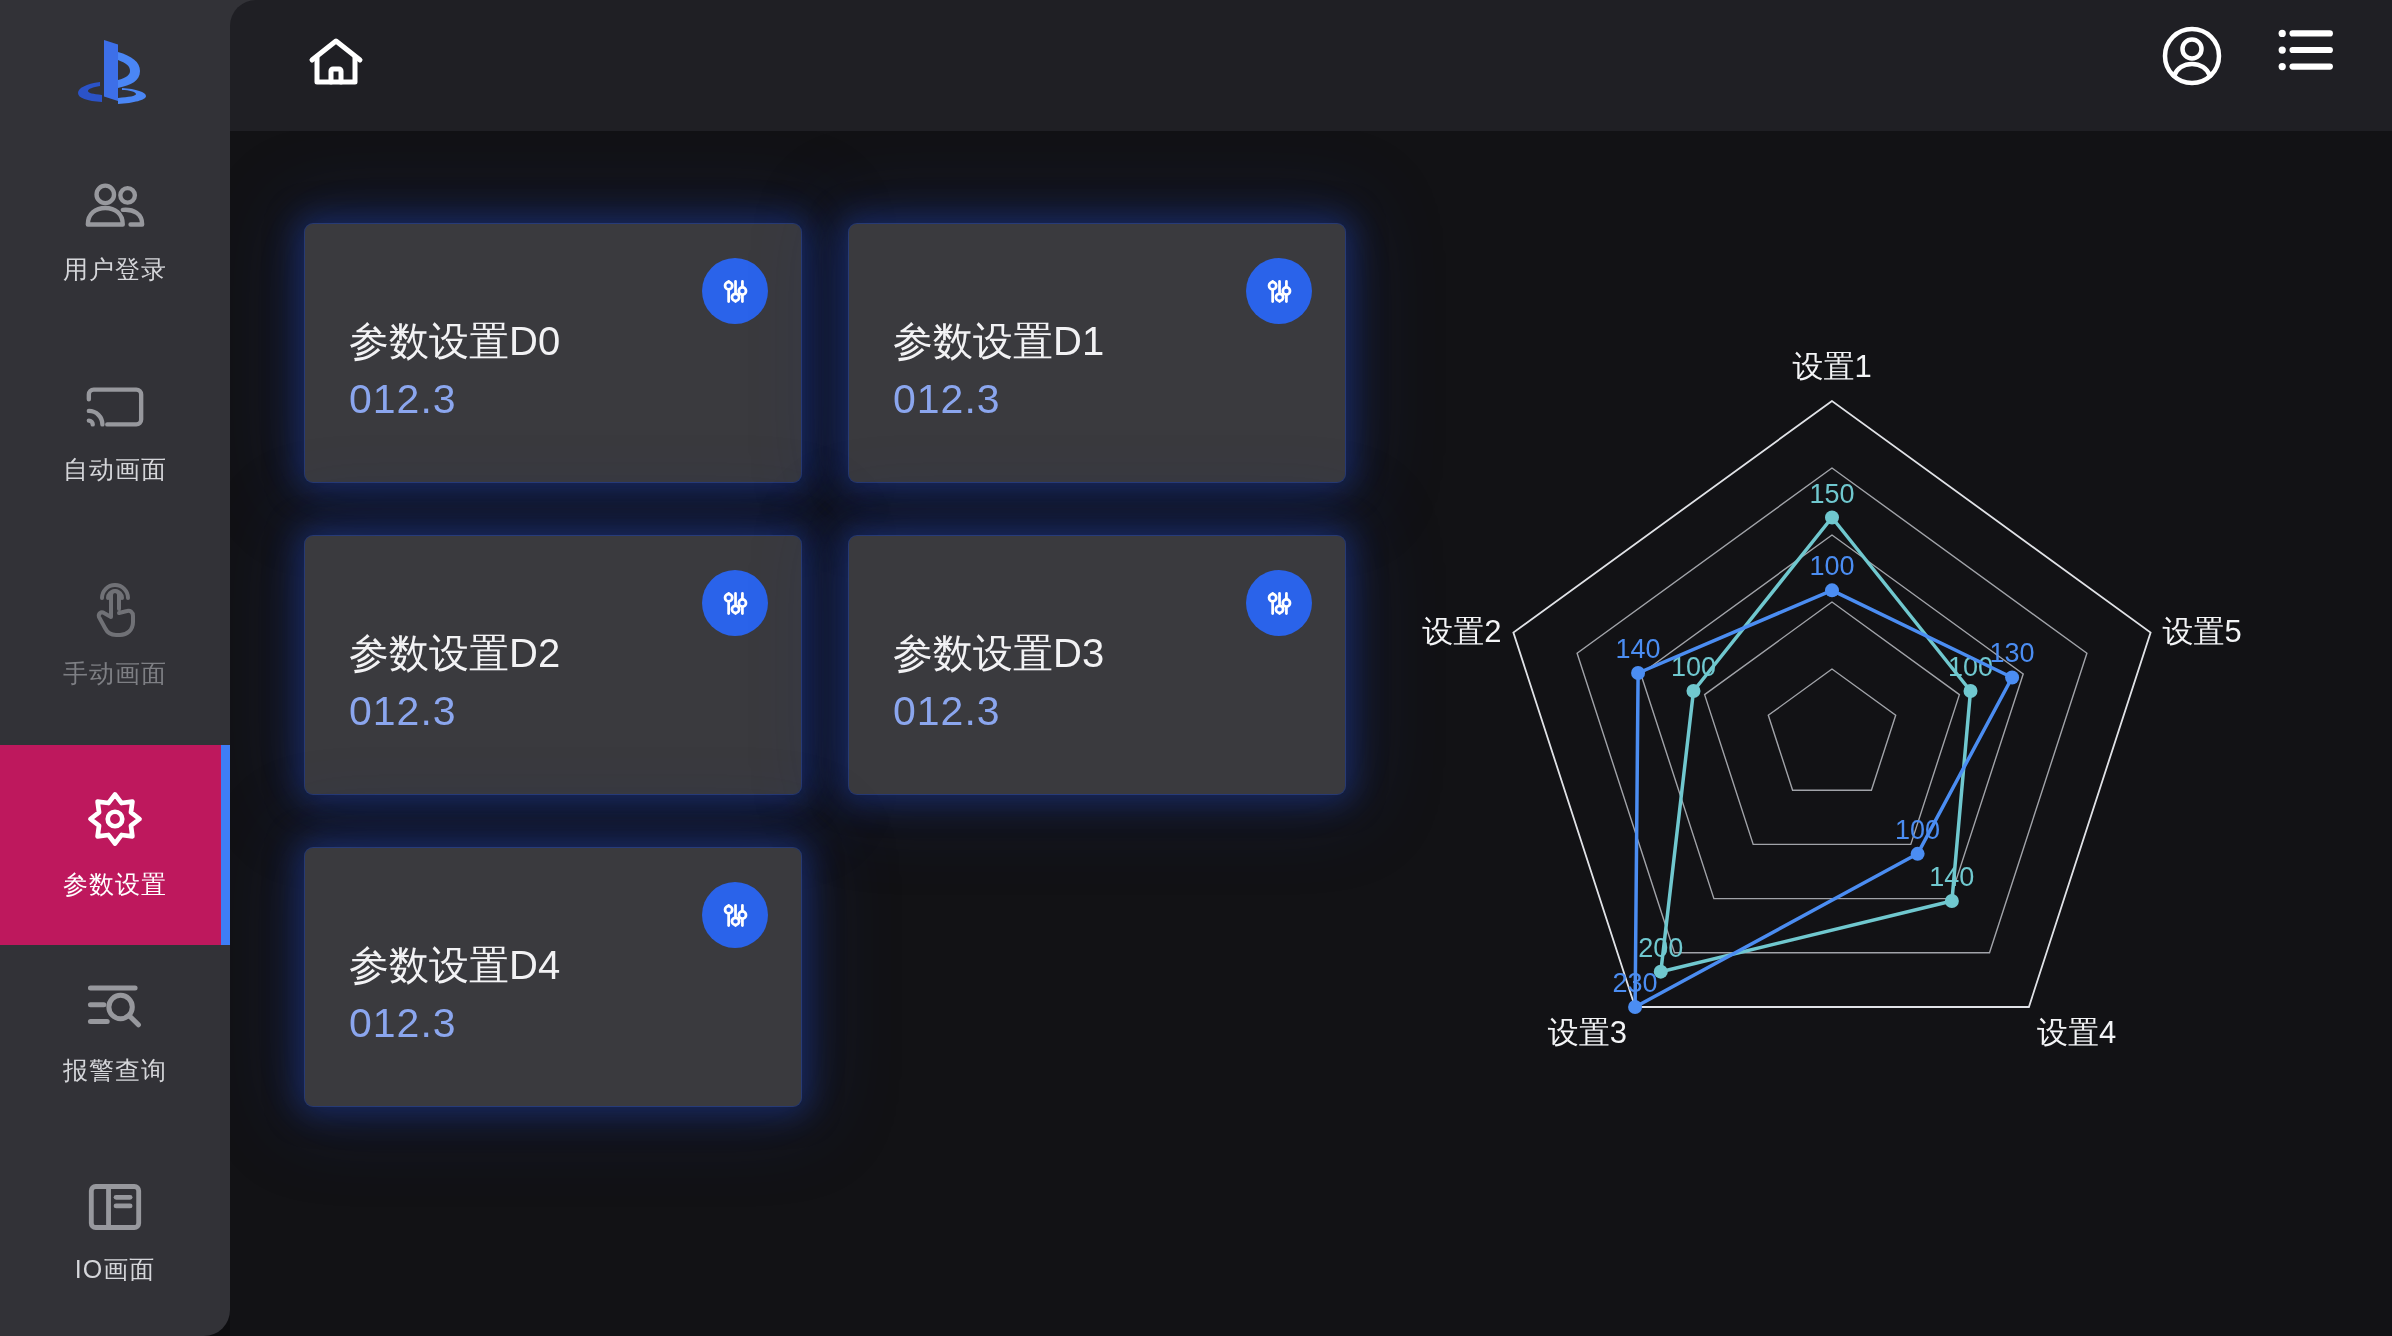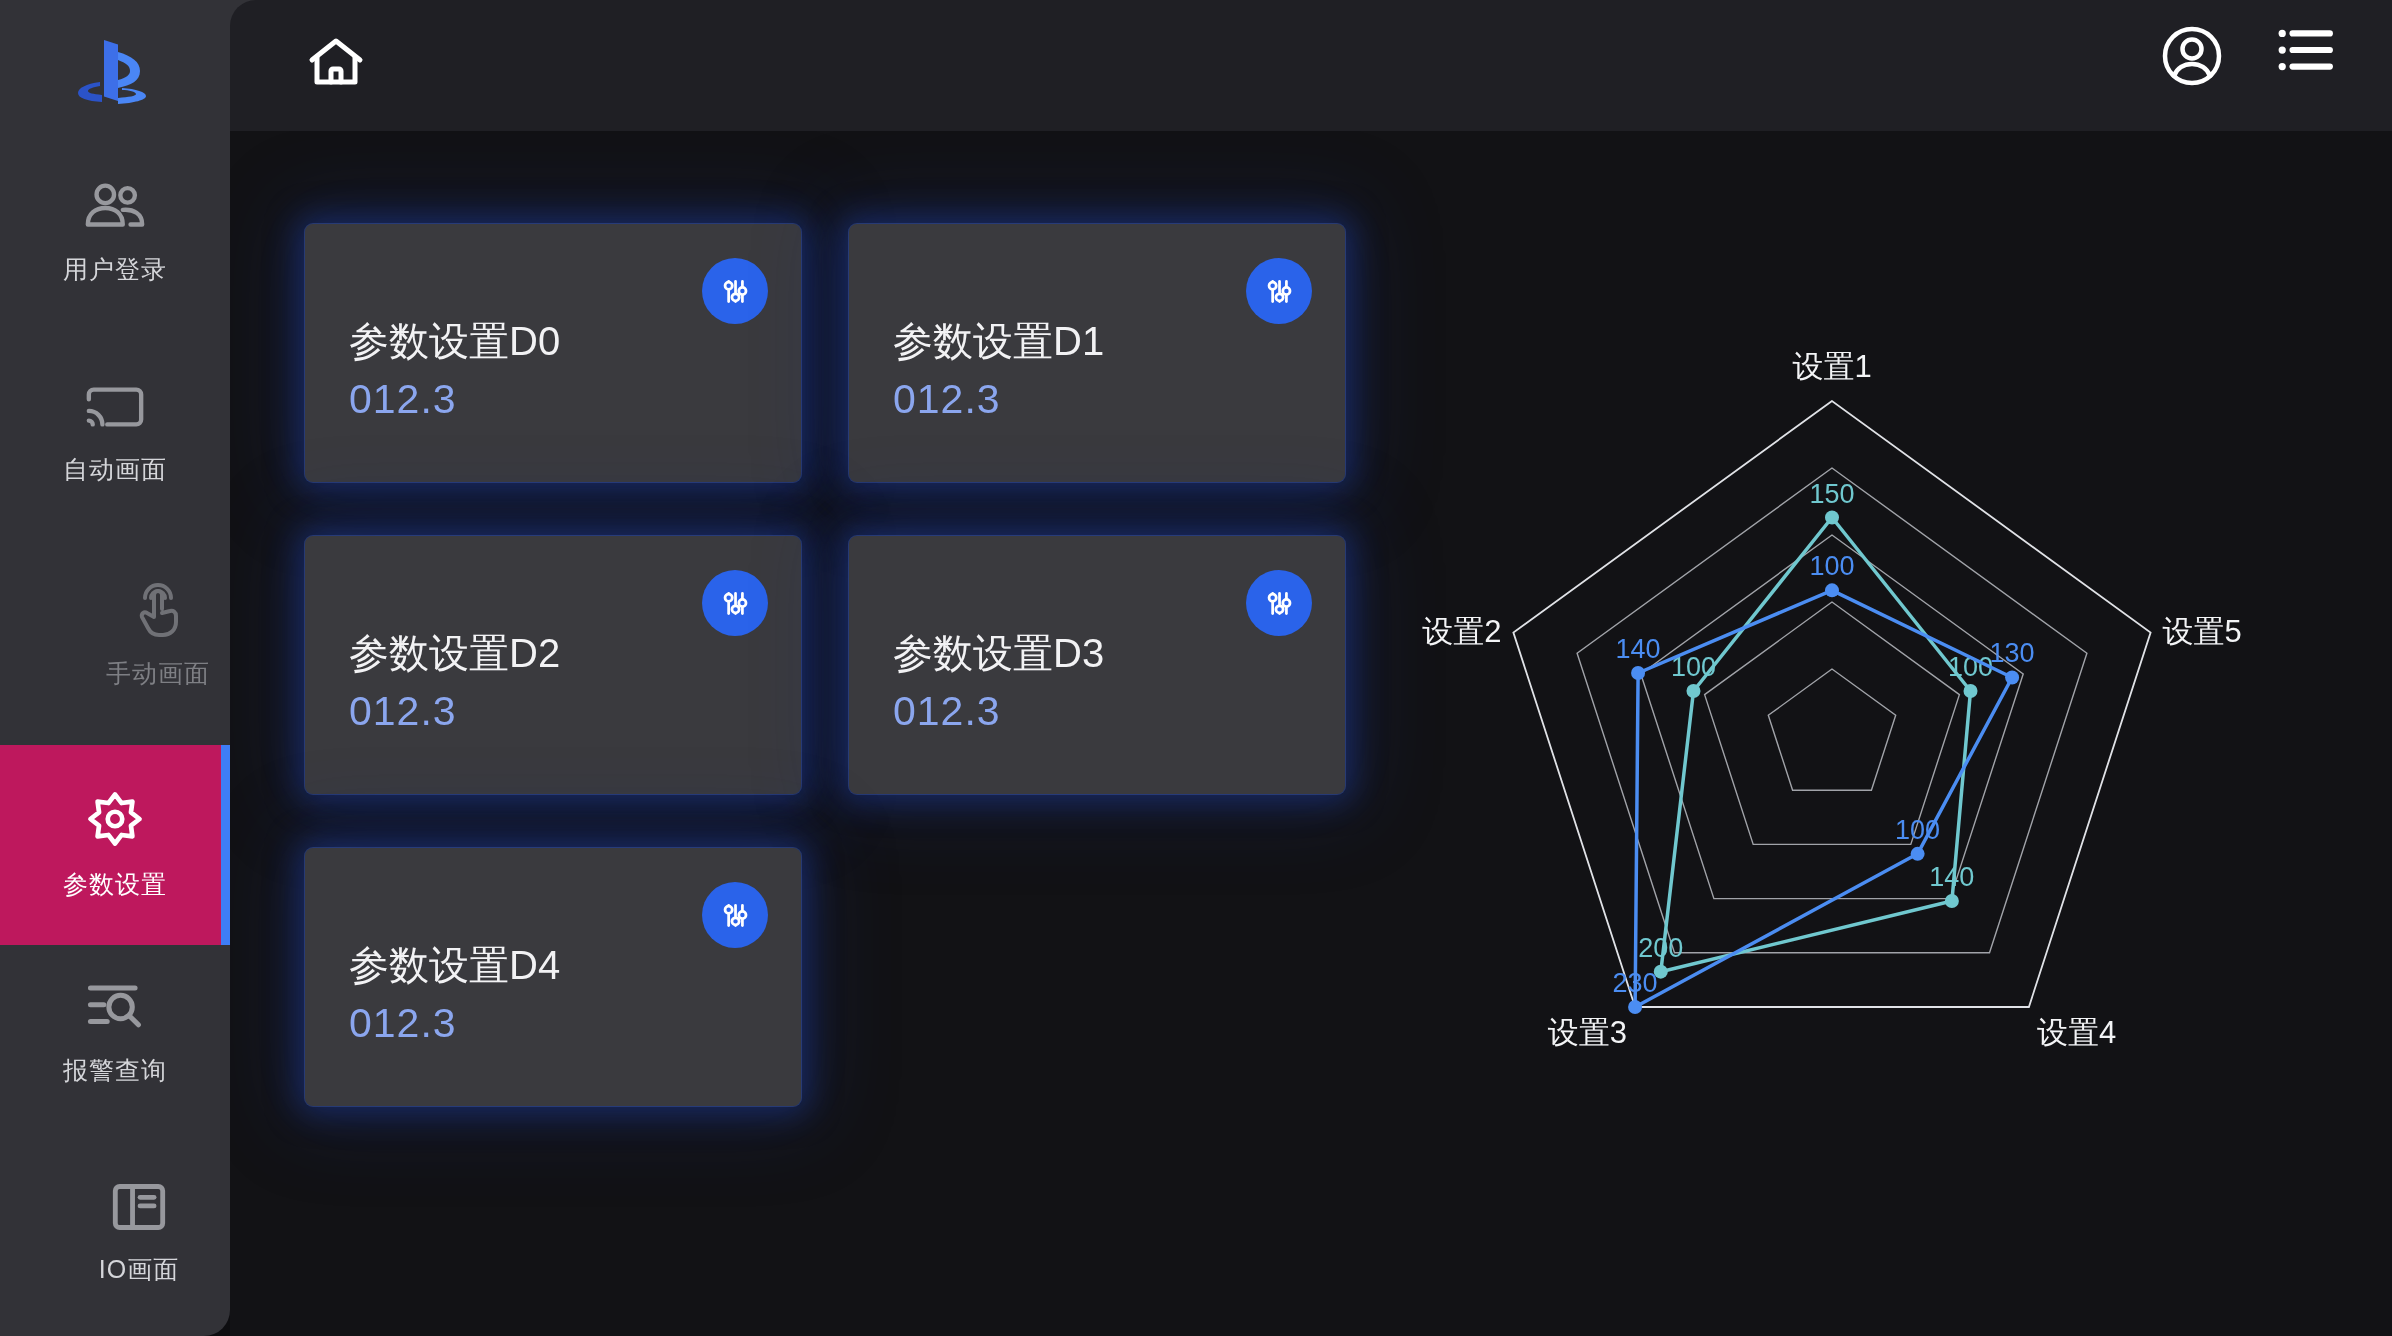--- a/index.html
+++ b/index.html
@@ -219,21 +219,21 @@
       <div class="nav-item" style="top: 333px;">
         <span class="nav-icon">
           <svg width="62" height="52" viewBox="0 0 64 52">
             <path d="M24 44 h30 a5 5 0 0 0 5-5 V13 a5 5 0 0 0-5-5 H10 a5 5 0 0 0-5 5 v5" fill="none" stroke="currentColor" stroke-linecap="round" stroke-linejoin="round" stroke-width="4.5"></path>
             <path d="M5 30 a14 14 0 0 1 14 14" fill="none" stroke="currentColor" stroke-linecap="round" stroke-linejoin="round" stroke-width="4.5"></path>
             <path d="M5 40 a4 4 0 0 1 4 4" fill="none" stroke="currentColor" stroke-linecap="round" stroke-linejoin="round" stroke-width="4.5"></path>
           </svg>
         </span>
         <span class="nav-label">自动画面</span>
       </div>
-      <div class="nav-item dim" style="top: 533px; margin-left: 43px;">
+      <div class="nav-item dim" style="top: 533px;">
         <span class="nav-icon">
           <svg width="60" height="60" viewBox="0 0 60 60">
             <path d="M17 21 a13 13 0 1 1 26 0" fill="none" stroke="currentColor" stroke-linecap="round" stroke-linejoin="round" stroke-width="4"></path>
             <path d="M23 21 a7 7 0 1 1 14 0" fill="none" stroke="currentColor" stroke-linecap="round" stroke-linejoin="round" stroke-width="4"></path>
             <path d="M34 32 v-14 c0-2.2-1.8-4-4-4 c-2.2 0-4 1.8-4 4 v22 l-7-4 c-3-2-6 1-5 4 l6 11 c2 4 6 7 11 7 h4 c7 0 13-5 13-13 v-6 c0-4-3-6-6-5 l-8 2" fill="none" stroke="currentColor" stroke-linecap="round" stroke-linejoin="round" stroke-width="4"></path>
           </svg>
         </span>
         <span class="nav-label">手动画面</span>
       </div>
       <div class="nav-item active" style="top: 733px;">
@@ -250,21 +250,21 @@
           <svg width="58" height="54" viewBox="0 0 52 48">
             <path d="M4 7 H44" fill="none" stroke="currentColor" stroke-linecap="round" stroke-linejoin="round" stroke-width="4.5"></path>
             <path d="M4 22 H16" fill="none" stroke="currentColor" stroke-linecap="round" stroke-linejoin="round" stroke-width="4.5"></path>
             <path d="M4 37 H19" fill="none" stroke="currentColor" stroke-linecap="round" stroke-linejoin="round" stroke-width="4.5"></path>
             <circle cx="31" cy="24" r="10.5" fill="none" stroke="currentColor" stroke-linecap="round" stroke-linejoin="round" stroke-width="4.5"></circle>
             <path d="M39 32 L47 40" fill="none" stroke="currentColor" stroke-linecap="round" stroke-linejoin="round" stroke-width="4.5"></path>
           </svg>
         </span>
         <span class="nav-label">报警查询</span>
       </div>
-      <div class="nav-item" style="top: 1133px; margin-left: 24px;">
+      <div class="nav-item" style="top: 1133px;">
         <span class="nav-icon">
           <svg width="56" height="52" viewBox="0 0 52 48">
             <rect x="4" y="5" width="44" height="38" rx="4" fill="none" stroke="currentColor" stroke-linecap="round" stroke-linejoin="round" stroke-width="4.5"></rect>
             <path d="M20 5 V43" fill="none" stroke="currentColor" stroke-linecap="round" stroke-linejoin="round" stroke-width="4.5"></path>
             <path d="M27 15 H40" fill="none" stroke="currentColor" stroke-linecap="round" stroke-linejoin="round" stroke-width="4.5"></path>
             <path d="M27 23 H40" fill="none" stroke="currentColor" stroke-linecap="round" stroke-linejoin="round" stroke-width="4.5"></path>
           </svg>
         </span>
         <span class="nav-label">IO画面</span>
       </div>

